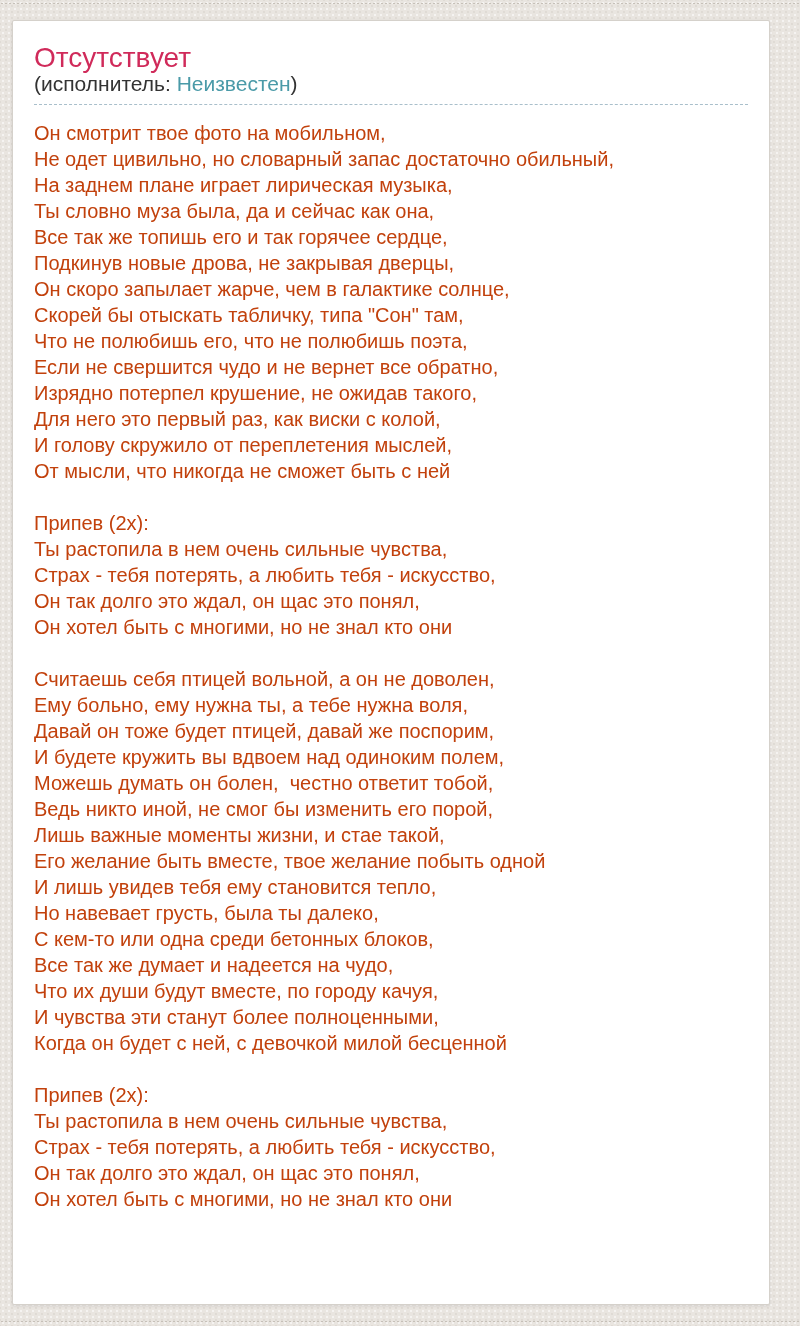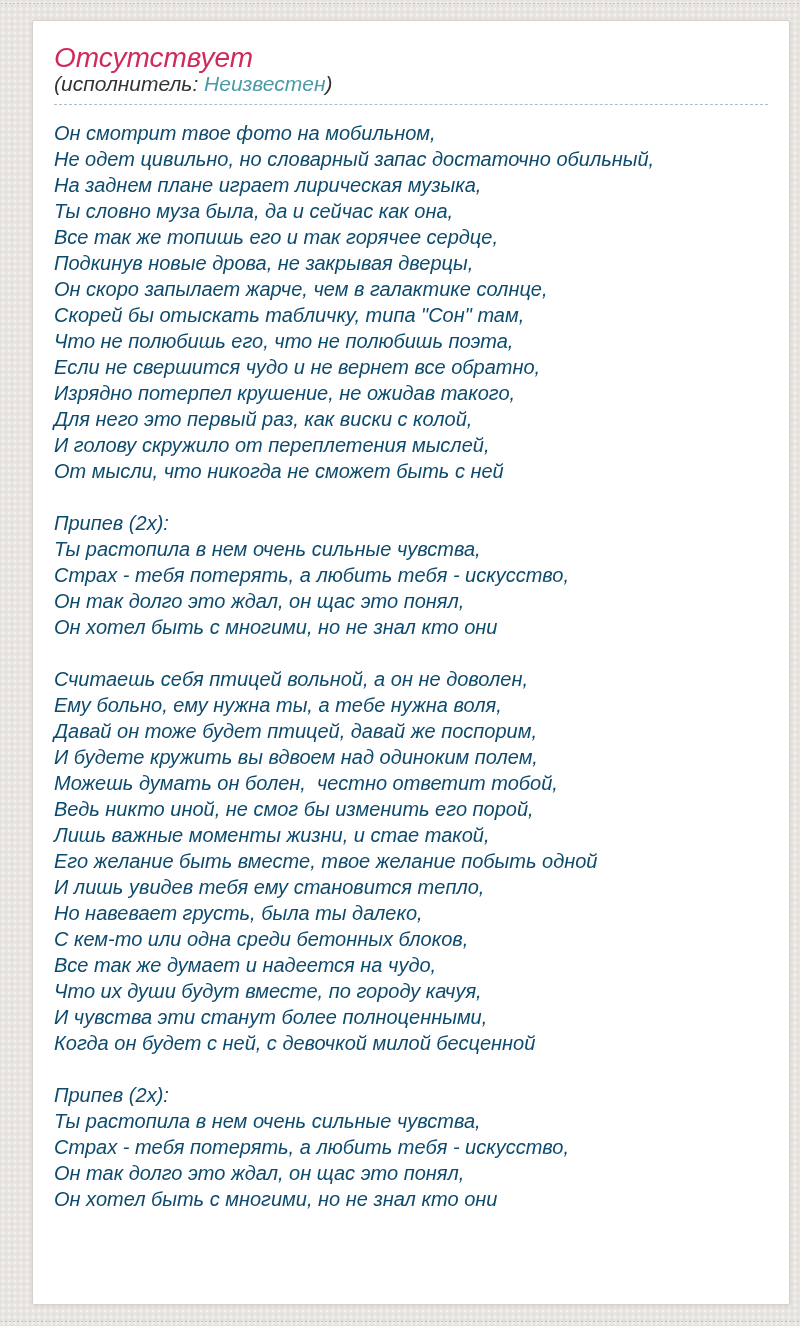--- a/index.html
+++ b/index.html
@@ -29,31 +29,30 @@
     right: 0;
     height: 3px;
     background-image: radial-gradient(circle, #c6c0b8 0.9px, rgba(0,0,0,0) 1.1px);
     background-size: 4px 3px;
     background-position: 0 1px;
   }
   .edge-dots.top { top: 1px; }
   .edge-dots.bottom { top: 1319px; }
   .card {
     position: absolute;
-    left: 32px;
+    left: 12px;
     top: 20px;
     width: 758px;
     height: 1285px;
     box-sizing: border-box;
     background: #ffffff;
     border: 1px solid #d5d1cb;
     border-radius: 2px;
     box-shadow: 0 1px 3px rgba(0,0,0,0.10);
     padding: 22px 21px 20px 21px;
-    font-style: italic;
   }
   .song-title {
     margin: 0;
     font-size: 28px;
     line-height: 30px;
     font-weight: normal;
     color: #d02a5a;
   }
   .artist-line {
     margin-top: 0;
@@ -65,21 +64,21 @@
   }
   .artist-link {
     color: #4a9aa8;
     text-decoration: none;
     cursor: pointer;
   }
   .lyrics {
     margin-top: 15px;
     font-size: 20px;
     line-height: 26px;
-    color: #0c4a6e;
+    color: #c2410c;
   }
   .stanza { margin: 0 0 26px 0; }
   .stanza:last-child { margin-bottom: 0; }
   .line { white-space: pre-wrap; }
 </style>
 </head>
 <body>
 
 <div class="page">
   <div class="edge-dots top"></div>

